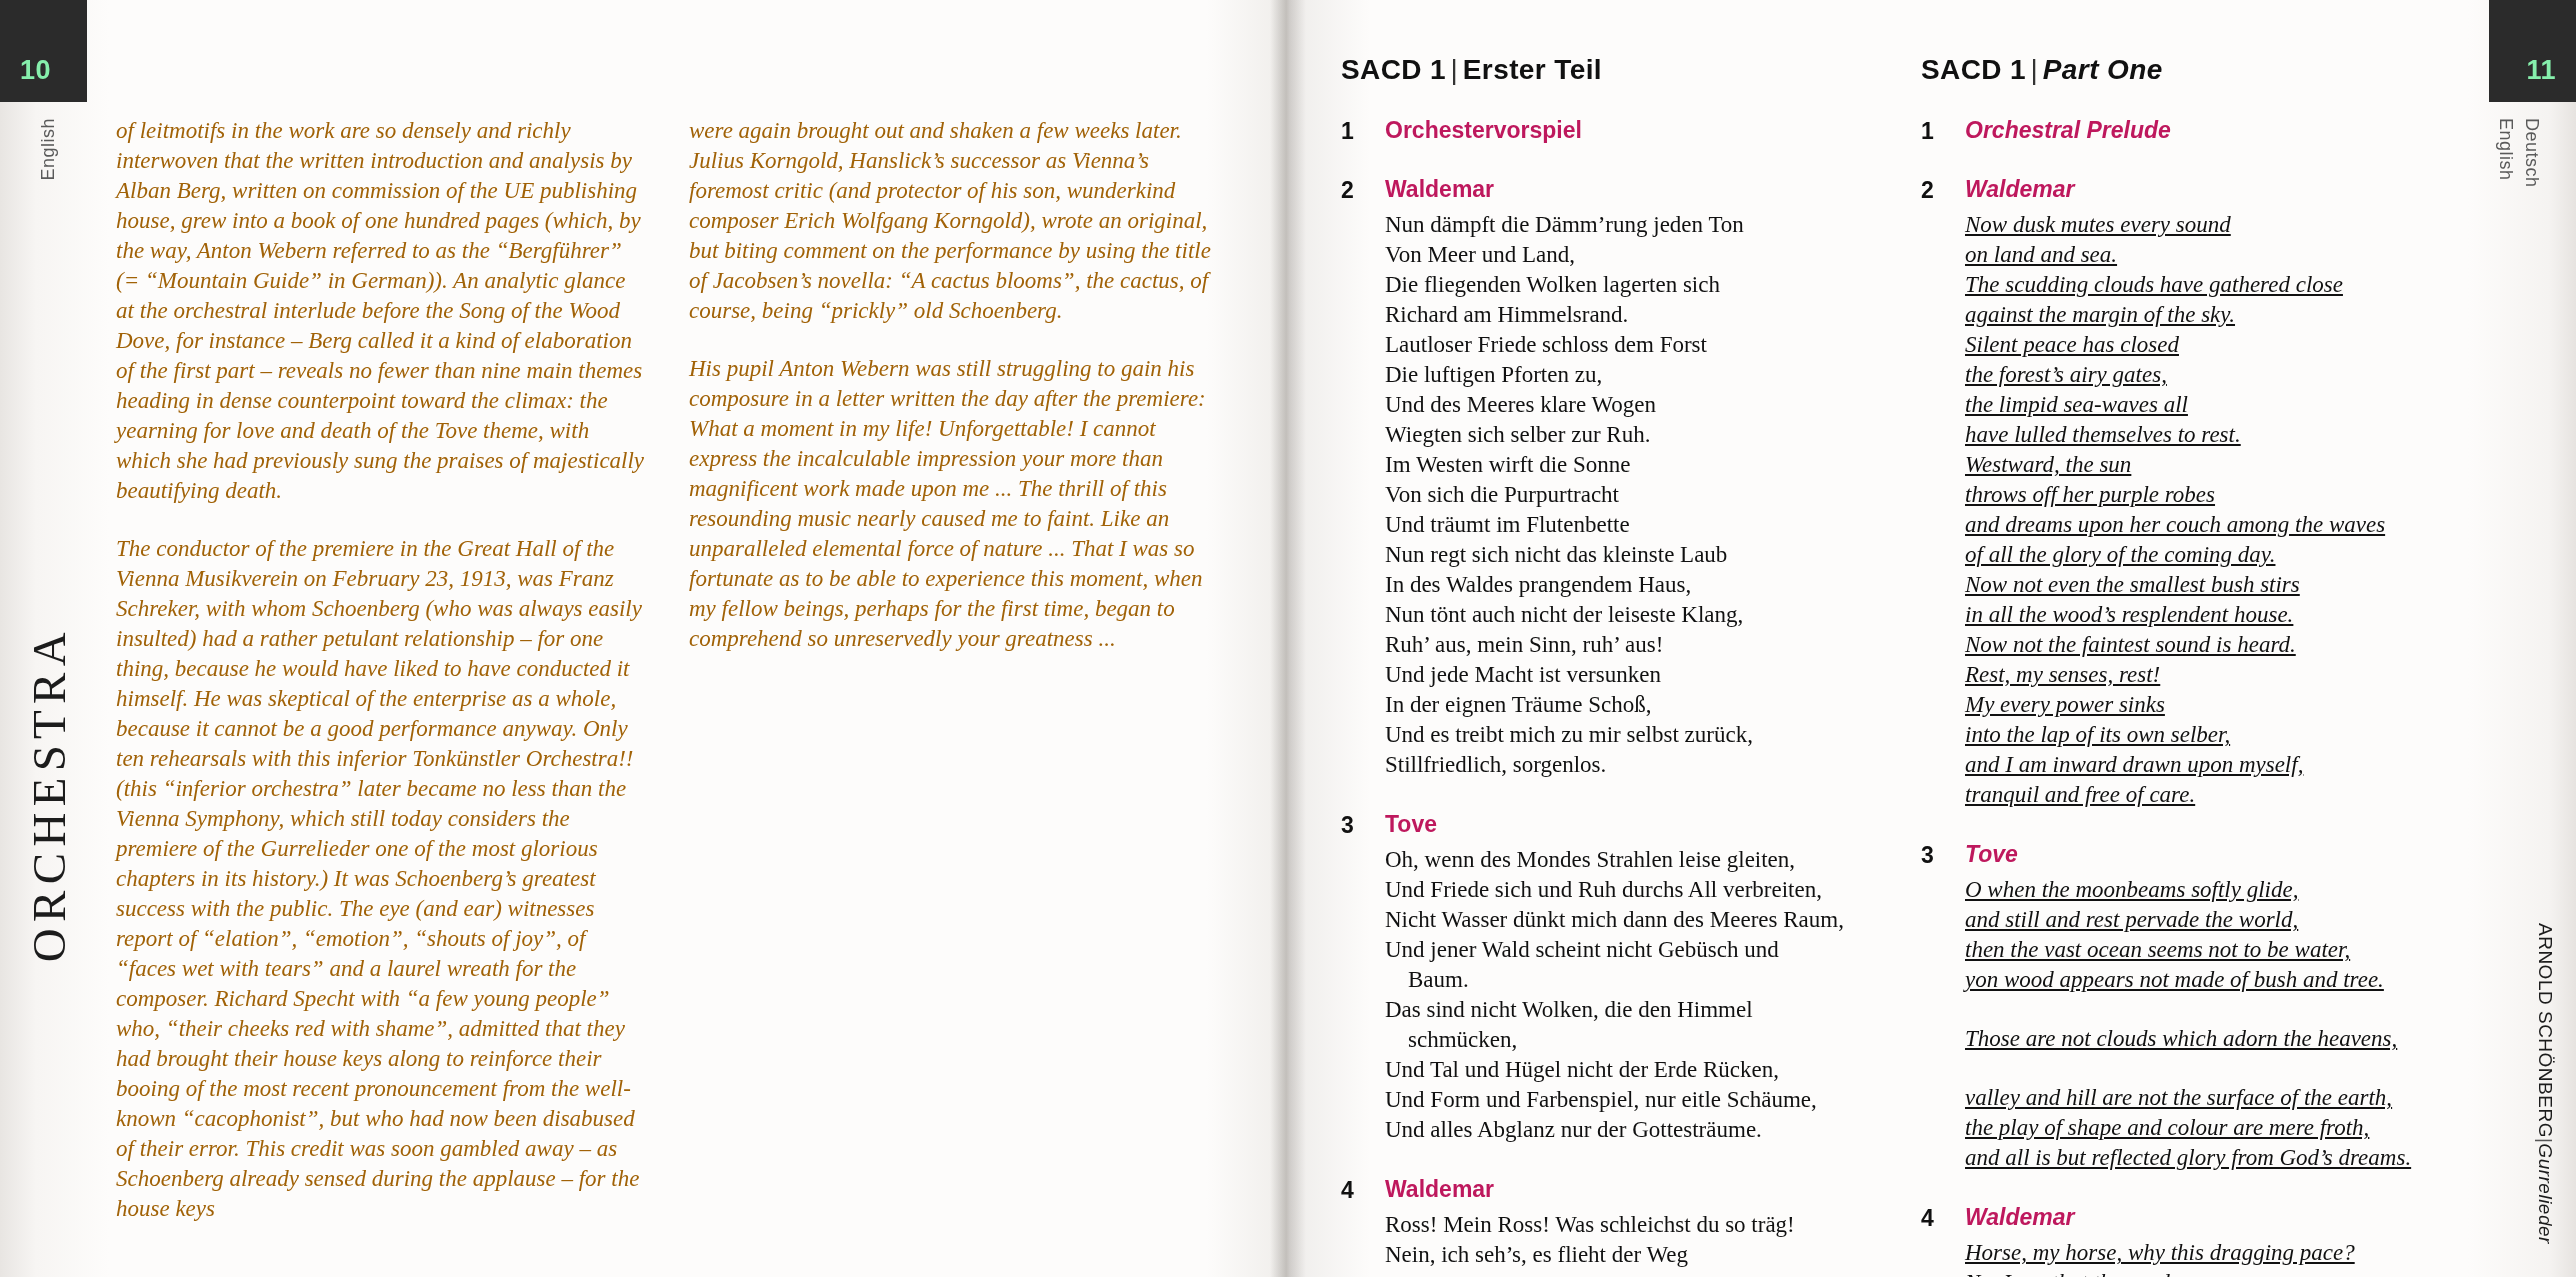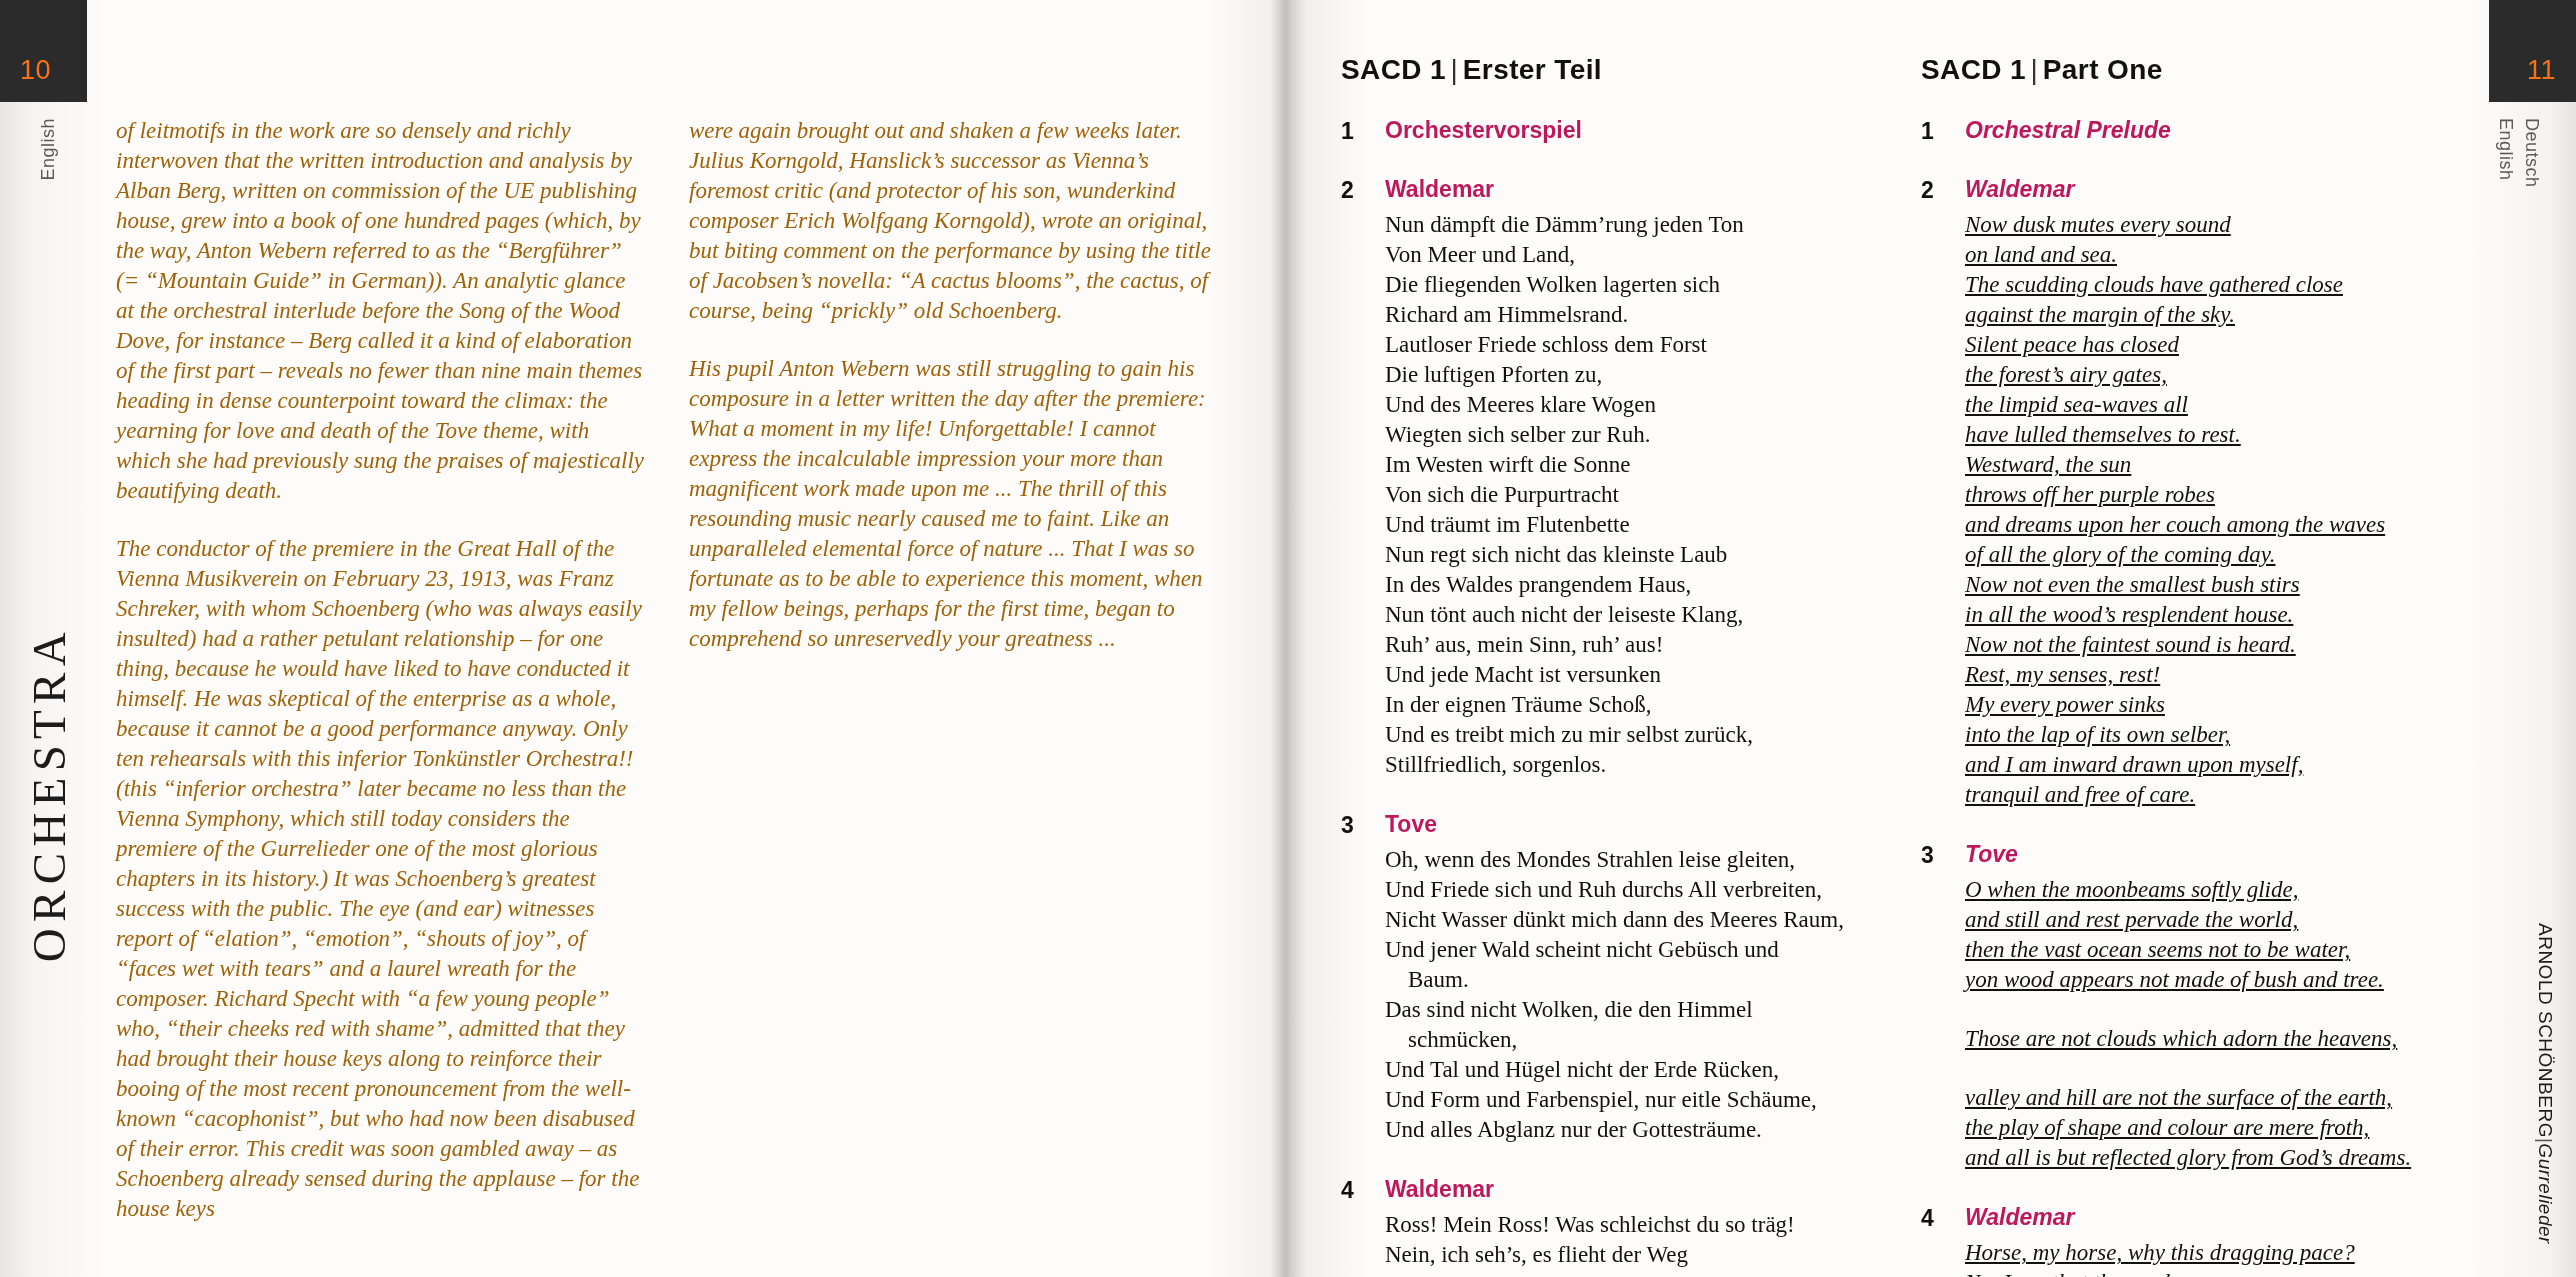--- a/index.html
+++ b/index.html
@@ -44,23 +44,23 @@
     height: 1277px;
     background: linear-gradient(to right, rgba(170,165,160,0.0) 0%, rgba(140,135,130,0.45) 45%, rgba(150,145,140,0.35) 55%, rgba(170,165,160,0.0) 100%);
   }
   
   .folio {
     position: absolute;
     top: 0;
     width: 87px;
     height: 102px;
     background: #2b2b2b;
-    color: #f97316;
+    color: #86efac;
     font-size: 27px;
-    font-weight: 400;
+    font-weight: 700;
     letter-spacing: 0.5px;
   }
   .folio span {
     position: absolute;
     bottom: 16.3px;
   }
   .folio-left { left: 0; }
   .folio-left span { left: 20px; }
   .folio-right { right: 0; }
   .folio-right span { right: 20px; }
@@ -140,21 +140,21 @@
 
   .lib-head {
     font-family: "Liberation Sans", sans-serif;
     font-size: 28px;
     font-weight: 700;
     letter-spacing: 0.4px;
     color: #111;
     margin-bottom: 31px;
   }
   .lib-head .bar { font-weight: 400; color: #333; padding: 0 4.5px; }
-  .lib-head .ital { }
+  .lib-head .ital { font-style: italic; }
 
   .track {
     display: flex;
     margin-top: 31px;
   }
   .track:first-of-type { margin-top: 0; }
   .track .num {
     font-family: "Liberation Sans", sans-serif;
     font-weight: 700;
     font-size: 23px;

